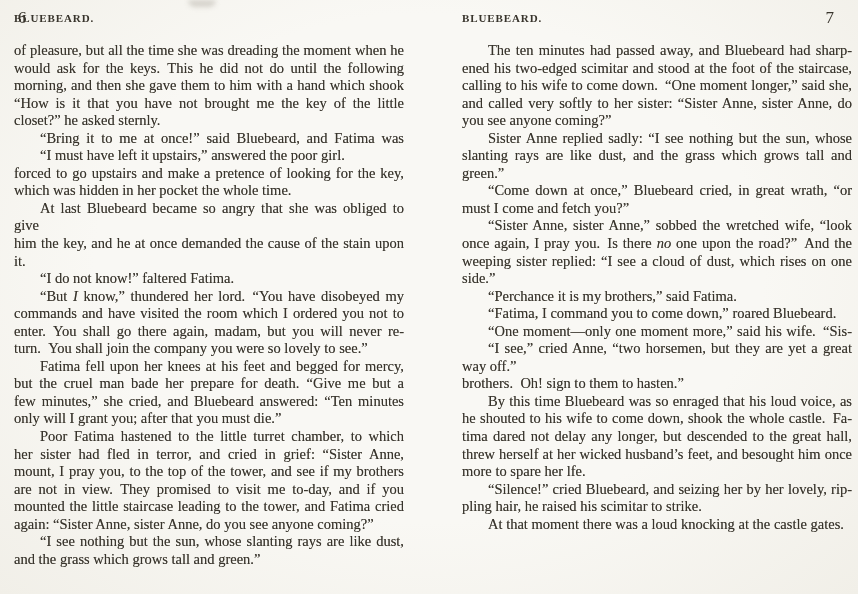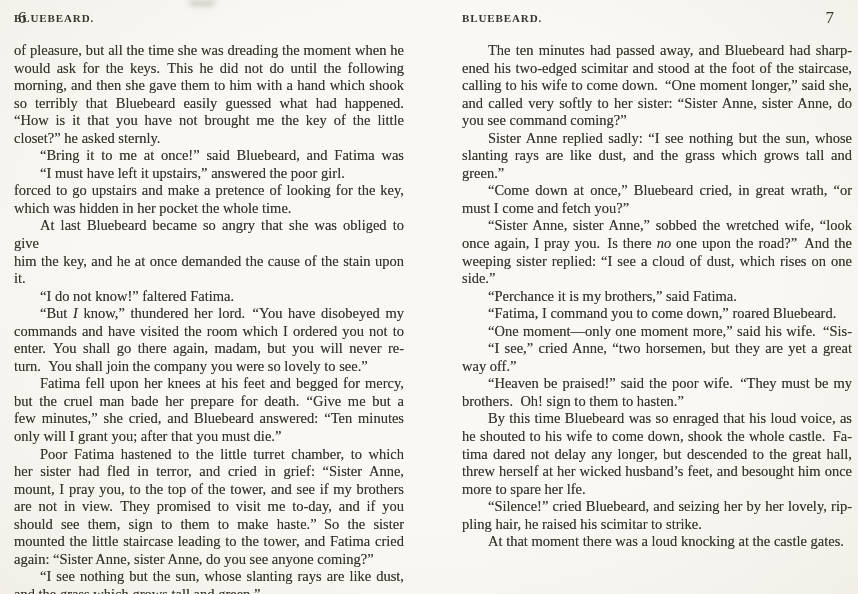--- a/index.html
+++ b/index.html
@@ -89,21 +89,20 @@
 
   <div class="page page-left">
     <div class="page-head">
       <span class="folio">6</span>
       <span class="running-title">BLUEBEARD.</span>
     </div>
     <div class="page-body">
         <div class="line">of pleasure, but all the time she was dreading the moment when he</div>
         <div class="line">would ask for the keys. This he did not do until the following</div>
         <div class="line">morning, and then she gave them to him with a hand which shook</div>
-        <div class="line">so terribly that Bluebeard easily guessed what had happened.</div>
         <div class="line">“How is it that you have not brought me the key of the little</div>
         <div class="line end">closet?” he asked sternly.</div>
         <div class="line ind">“Bring it to me at once!” said Bluebeard, and Fatima was</div>
         <div class="line ind end">“I must have left it upstairs,” answered the poor girl.</div>
         <div class="line">forced to go upstairs and make a pretence of looking for the key,</div>
         <div class="line end">which was hidden in her pocket the whole time.</div>
         <div class="line ind">At last Bluebeard became so angry that she was obliged to give</div>
         <div class="line">him the key, and he at once demanded the cause of the stain upon</div>
         <div class="line end">it.</div>
         <div class="line ind end">“I do not know!” faltered Fatima.</div>
@@ -112,54 +111,52 @@
         <div class="line">enter. You shall go there again, madam, but you will never re-</div>
         <div class="line end">turn. You shall join the company you were so lovely to see.”</div>
         <div class="line ind">Fatima fell upon her knees at his feet and begged for mercy,</div>
         <div class="line">but the cruel man bade her prepare for death. “Give me but a</div>
         <div class="line">few minutes,” she cried, and Bluebeard answered: “Ten minutes</div>
         <div class="line end">only will I grant you; after that you must die.”</div>
         <div class="line ind">Poor Fatima hastened to the little turret chamber, to which</div>
         <div class="line">her sister had fled in terror, and cried in grief: “Sister Anne,</div>
         <div class="line">mount, I pray you, to the top of the tower, and see if my brothers</div>
         <div class="line">are not in view. They promised to visit me to-day, and if you</div>
-        <div class="line">should see them, sign to them to make haste.” So the sister</div>
         <div class="line">mounted the little staircase leading to the tower, and Fatima cried</div>
         <div class="line end">again: “Sister Anne, sister Anne, do you see anyone coming?”</div>
         <div class="line ind">“I see nothing but the sun, whose slanting rays are like dust,</div>
         <div class="line end">and the grass which grows tall and green.”</div>
       </div>
   </div>
 
   <div class="page page-right">
     <div class="page-head">
       <span class="running-title">BLUEBEARD.</span>
       <span class="folio">7</span>
     </div>
     <div class="page-body">
         <div class="line ind">The ten minutes had passed away, and Bluebeard had sharp-</div>
         <div class="line">ened his two-edged scimitar and stood at the foot of the staircase,</div>
         <div class="line">calling to his wife to come down. “One moment longer,” said she,</div>
         <div class="line">and called very softly to her sister: “Sister Anne, sister Anne, do</div>
-        <div class="line end">you see command coming?”</div>
+        <div class="line end">you see anyone coming?”</div>
         <div class="line ind">Sister Anne replied sadly: “I see nothing but the sun, whose</div>
         <div class="line">slanting rays are like dust, and the grass which grows tall and</div>
         <div class="line end">green.”</div>
         <div class="line ind">“Come down at once,” Bluebeard cried, in great wrath, “or</div>
         <div class="line end">must I come and fetch you?”</div>
         <div class="line ind">“Sister Anne, sister Anne,” sobbed the wretched wife, “look</div>
         <div class="line">once again, I pray you. Is there <i>no</i> one upon the road?” And the</div>
         <div class="line">weeping sister replied: “I see a cloud of dust, which rises on one</div>
         <div class="line end">side.”</div>
         <div class="line ind end">“Perchance it is my brothers,” said Fatima.</div>
         <div class="line ind end">“Fatima, I command you to come down,” roared Bluebeard.</div>
         <div class="line ind">“One moment—only one moment more,” said his wife. “Sis-</div>
         <div class="line ind">“I see,” cried Anne, “two horsemen, but they are yet a great</div>
         <div class="line end">way off.”</div>
-        <div class="line ind">“Heaven be praised!” said the poor wife. “They must be my</div>
         <div class="line end">brothers. Oh! sign to them to hasten.”</div>
         <div class="line ind">By this time Bluebeard was so enraged that his loud voice, as</div>
         <div class="line">he shouted to his wife to come down, shook the whole castle. Fa-</div>
         <div class="line">tima dared not delay any longer, but descended to the great hall,</div>
         <div class="line">threw herself at her wicked husband’s feet, and besought him once</div>
         <div class="line end">more to spare her lfe.</div>
         <div class="line ind">“Silence!” cried Bluebeard, and seizing her by her lovely, rip-</div>
         <div class="line end">pling hair, he raised his scimitar to strike.</div>
         <div class="line ind end">At that moment there was a loud knocking at the castle gates.</div>
       </div>

